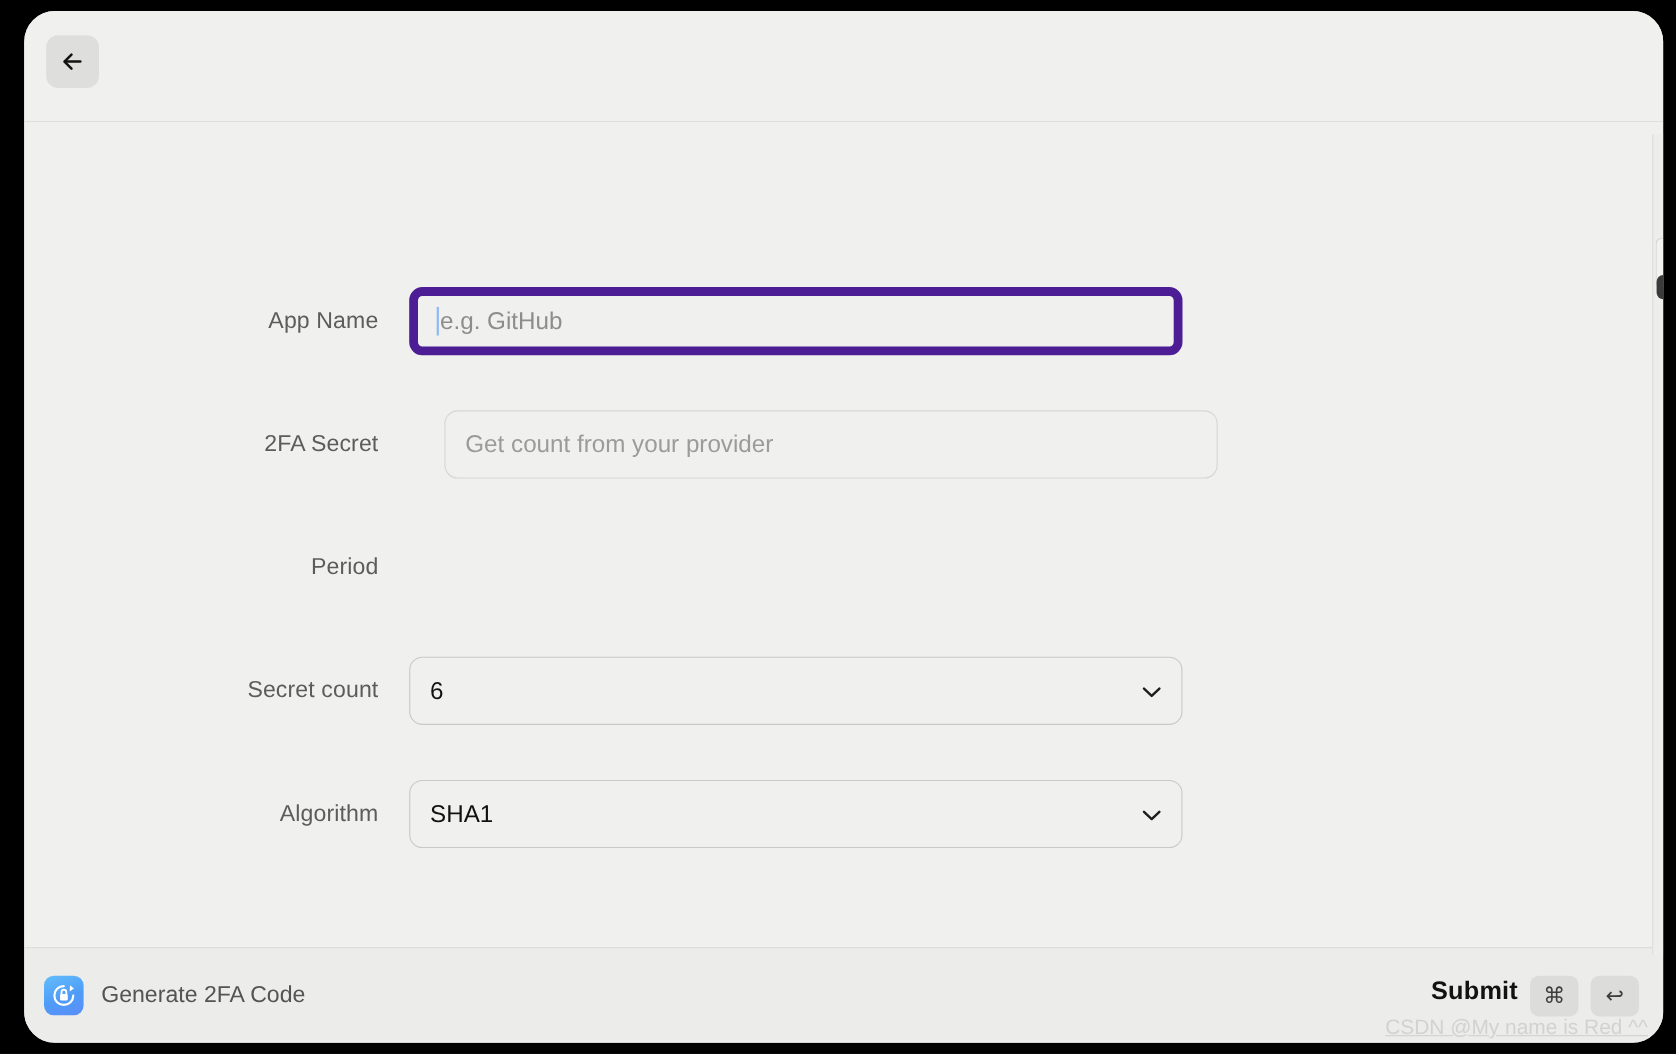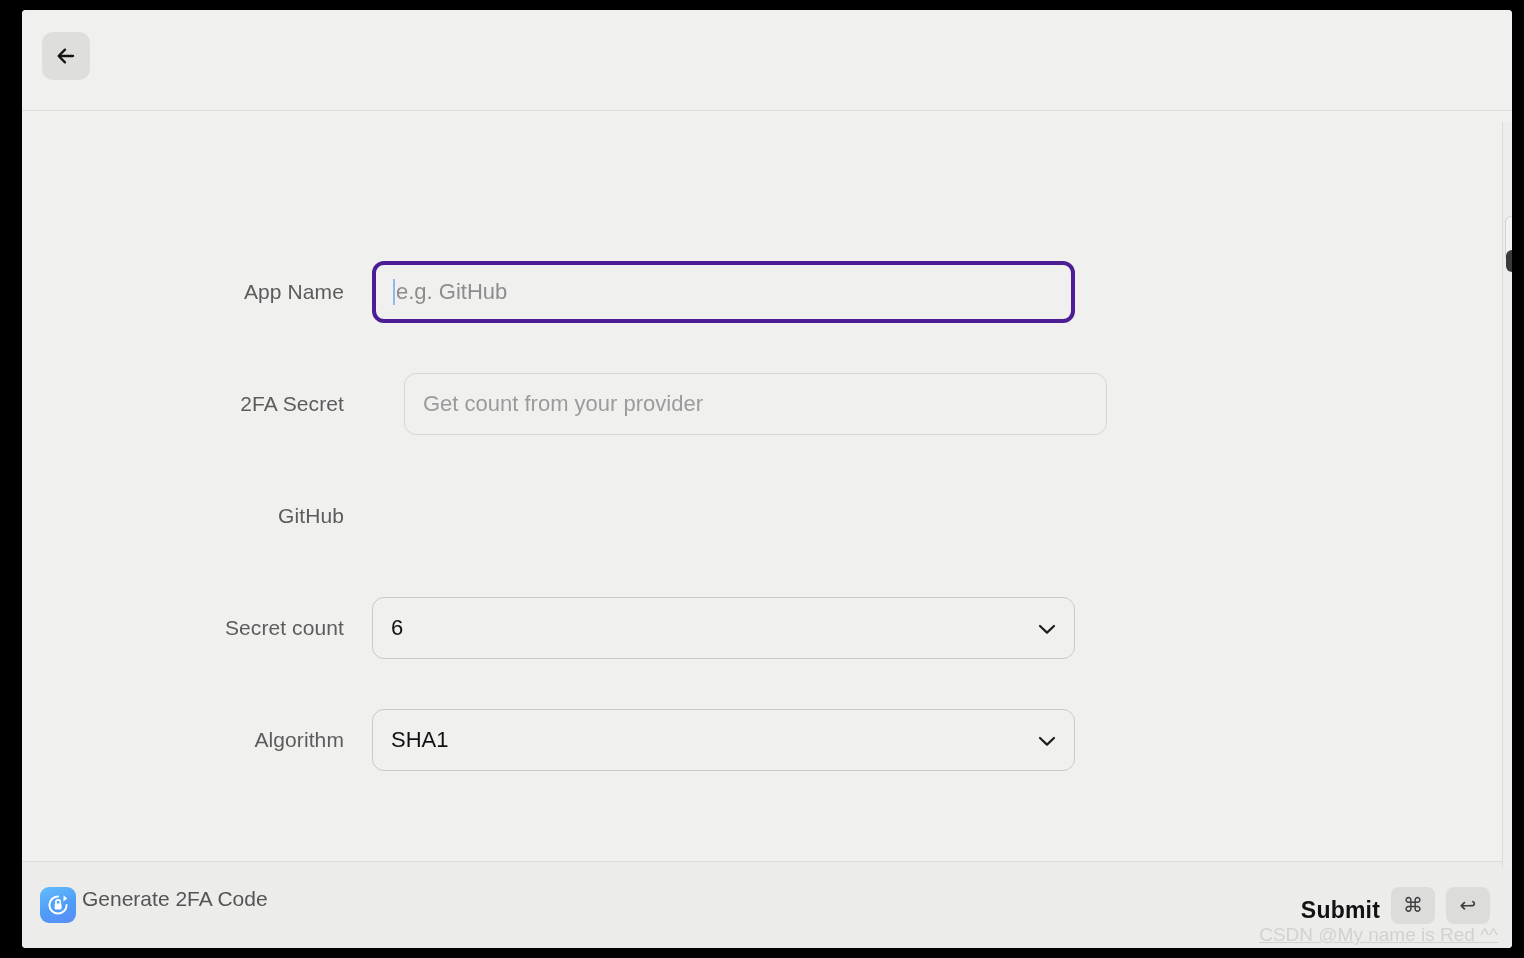--- a/index.html
+++ b/index.html
@@ -14,21 +14,21 @@
   }
 
   
   #app-window {
     position: absolute;
     left: 22px;
     top: 10px;
     width: 1490px;
     height: 938px;
     background: #f0f0ef;
-    border-radius: 4px;
+    border-radius: 28px;
     overflow: hidden;
     display: flex;
     flex-direction: column;
   }
 
   
   #right-edge-sliver {
     position: absolute;
     right: 0;
     top: 112px;
@@ -124,21 +124,21 @@
     background: #f0f0ef;
     border: 1px solid #c9c9c8;
     display: flex;
     align-items: center;
     padding: 0 18px;
     font-size: 22px;
     color: #111111;
     cursor: text;
   }
   .field-control.focused {
-    border: 4px solid #4c1d95;
+    border: 8px solid #4c1d95;
     padding-left: 17px;
   }
   .field-control.muted {
     border-color: #d6d6d5;
   }
   .field-control.select { cursor: pointer; }
 
   .placeholder { color: #8d8d8d; font-size: 22px; }
   .placeholder.light { color: #9b9b9b; }
 
@@ -165,42 +165,43 @@
     flex: 0 0 87px;
     height: 87px;
     background: #ececeb;
     border-top: 1px solid #dcdcdb;
     display: flex;
     align-items: center;
     padding: 0 22px 0 18px;
   }
   #app-identity {
     display: flex;
-    gap: 6px;
+    align-items: center;
+    gap: 16px;
   }
   #app-icon {
     width: 36px;
     height: 36px;
     border-radius: 9px;
     background: linear-gradient(160deg, #63bdfb 0%, #4f9cf8 55%, #5a8df6 100%);
     display: flex;
     align-items: center;
     justify-content: center;
     flex: 0 0 auto;
   }
   #app-title {
     font-size: 21px;
     color: #545454;
     white-space: nowrap;
   }
 
   #footer-right {
     margin-left: auto;
     display: flex;
-    align-items: flex-end;
+    align-items: flex-start;
     gap: 11px;
   }
   #submit-label {
     font-size: 23px;
     font-weight: bold;
     color: #121212;
     letter-spacing: .2px;
   }
   .keycap {
     width: 44px;
@@ -255,21 +256,21 @@
     </div>
 
     <div class="form-row row-2fa">
       <div class="field-label">2FA Secret</div>
       <div class="field-control muted">
         <span class="placeholder light">Get count from your provider</span>
       </div>
     </div>
 
     <div class="form-row row-period">
-      <div class="field-label">GitHub</div>
+      <div class="field-label">Period</div>
     </div>
 
     <div class="form-row row-digits">
       <div class="field-label">Secret count</div>
       <div class="field-control select">
         <span>6</span>
         <span class="chevron">
           <svg width="18" height="11" viewBox="0 0 18 11" fill="none">
             <path d="M2 2 L9 8.6 L16 2" stroke="#1d1d1d" stroke-width="2.2" stroke-linecap="round" stroke-linejoin="round"></path>
           </svg>

